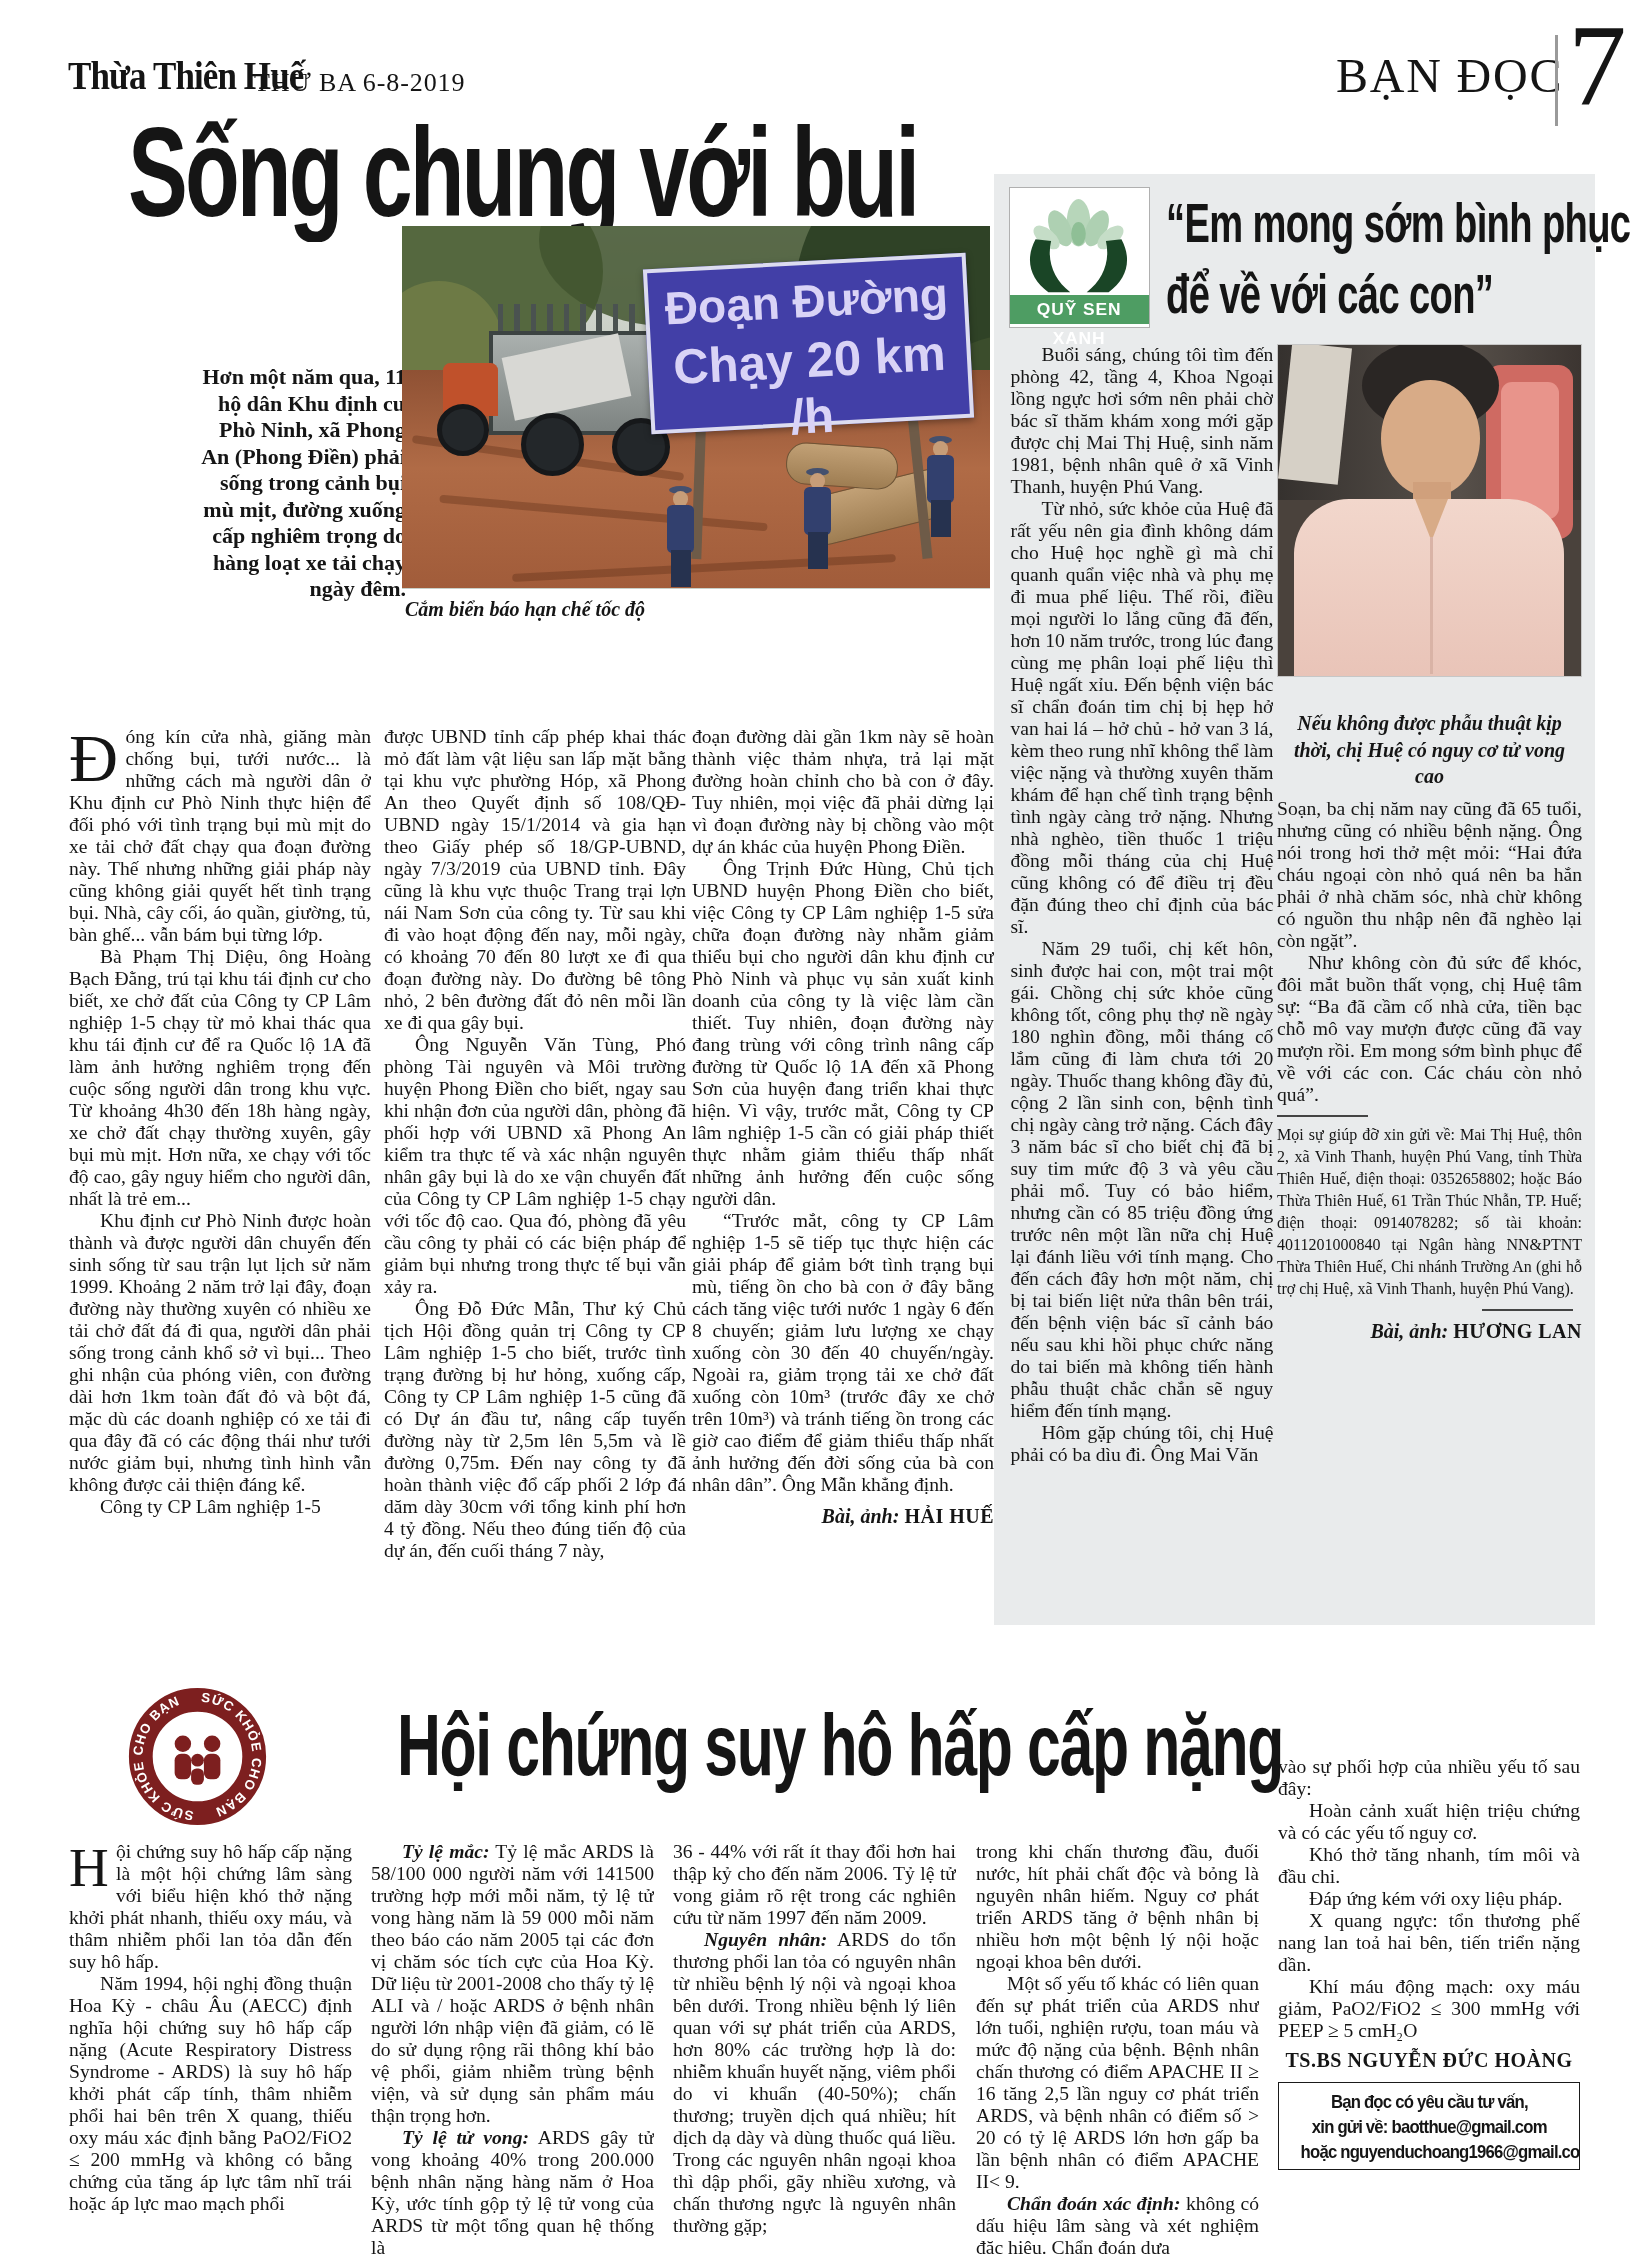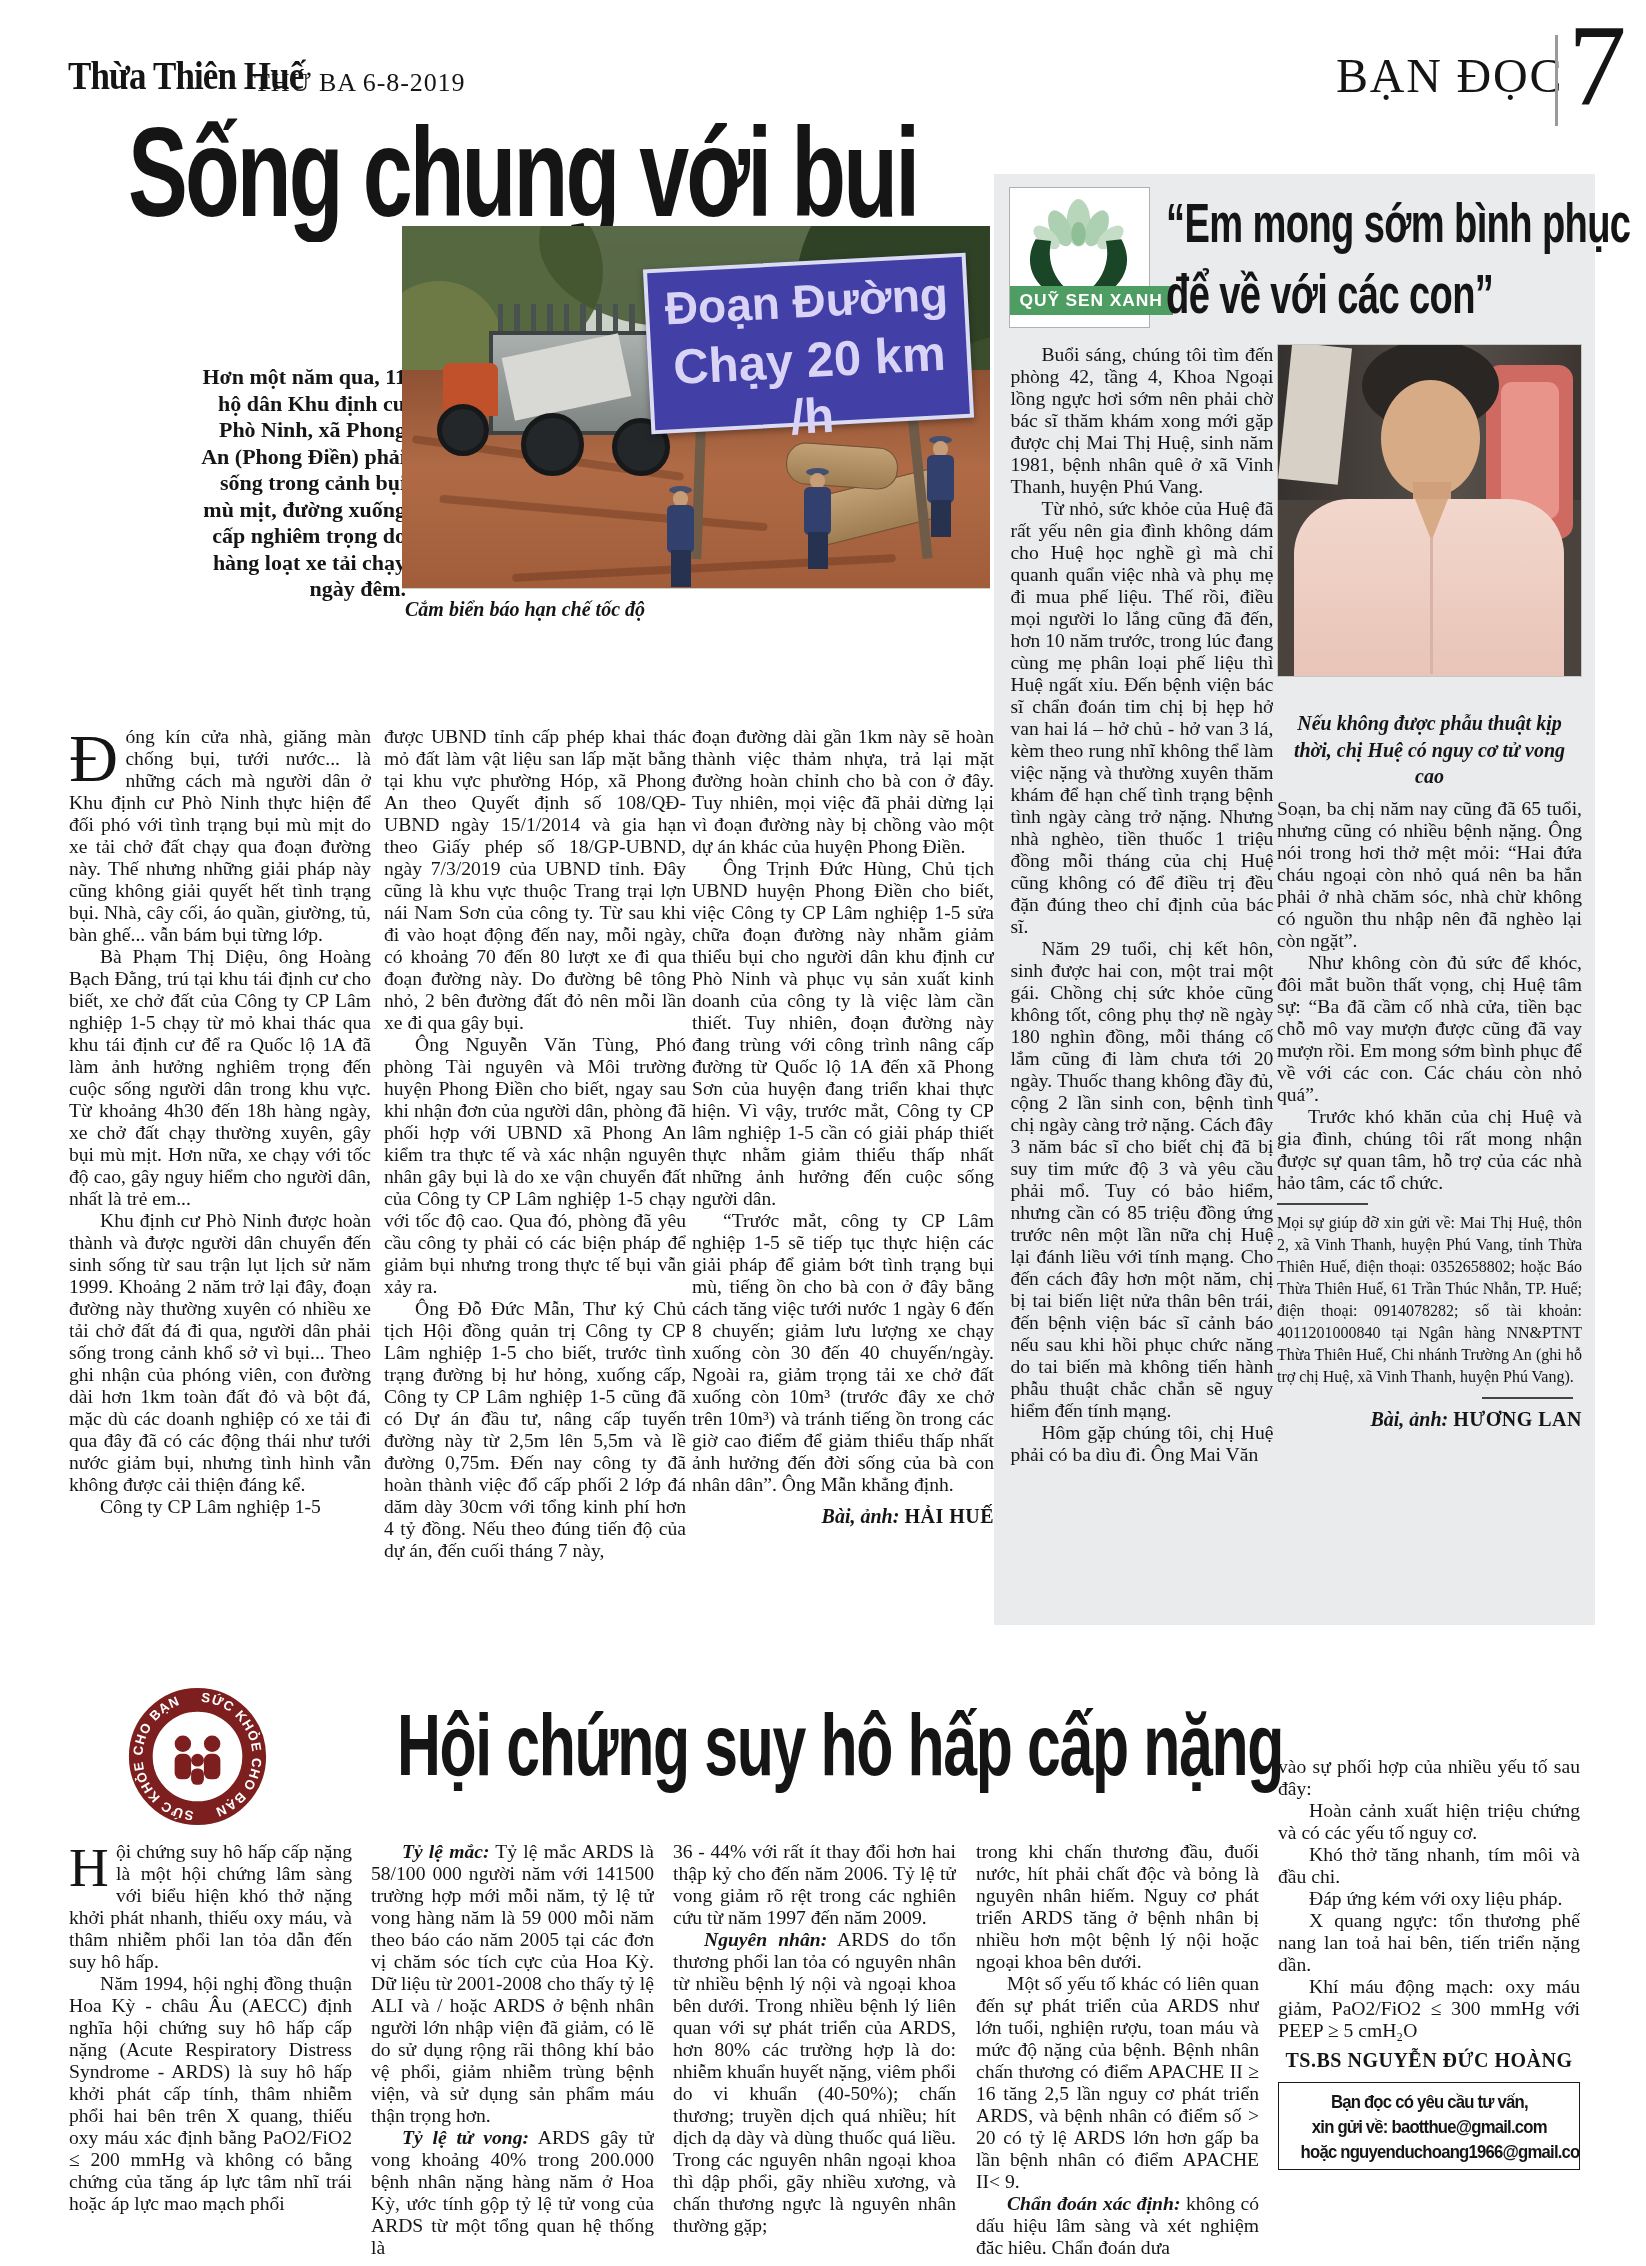--- a/index.html
+++ b/index.html
@@ -47,21 +47,21 @@
   .p-person .torso{position:absolute;left:0;top:13.7px;width:27.4px;height:48px;border-radius:5.5px;background:#32406e;}
   .p-person .legs{position:absolute;left:3.7px;top:59px;width:20px;height:37px;background:#26324f;}
   .p-sign{left:245px;top:35px;width:315px;height:157px;background:#423fa7;border:4.6px solid #dcdcf0;
           transform:rotate(-3deg);color:#d9d3f6;text-align:center;box-shadow:0 2.7px 7.3px rgba(0,0,0,.35);}
   .p-sign .l1{font-size:46px;margin-top:9.1px;}
   .p-sign .l2{font-size:49px;margin-top:3.7px;}
   .p-post{width:10px;background:#6e5b48;}
   
   .panel{left:994px;top:174px;width:601px;height:1451px;background:#e9ebec;}
   .sen-logo{left:14.6px;top:12.8px;width:139px;height:139px;background:#fff;border:0.9px solid #b0b0b0;}
-  .sen-band{position:absolute;left:0;bottom:12px;width:163px;height:29px;background:#4e9d63;color:#fff;
+  .sen-band{position:absolute;left:0;bottom:3px;width:139px;height:29px;background:#4e9d63;color:#fff;
             text-align:center;font-size:17.4px;line-height:29px;letter-spacing:0.9px;}
   .c-title{left:172px;top:12.8px;font-size:53px;line-height:68px;letter-spacing:-0.9px;white-space:nowrap;
            transform:scale(0.72,1.05);transform-origin:left top;}
   .c-colL{left:16.4px;top:170px;width:263px;height:1272px;overflow:hidden;}
   .c-photo{left:283px;top:170px;width:303px;height:331px;background:#4a423c;border:0.9px solid #c6c6c6;overflow:hidden;}
   .c-cap{left:283px;top:536px;width:305px;text-align:center;}
   .c-colR{left:283px;top:576px;width:305px;margin-top:48px;}
   .rule{height:1.8px;background:#444;width:91px;margin:9.1px 0 7.3px 0;}
   .rule.right{margin-left:auto;margin-right:9.1px;}
   .donation{font-weight:normal;font-size:16px;line-height:22px;text-align:justify;}
@@ -209,21 +209,20 @@
       <div class="abs w-neck"></div>
       <div class="abs w-body"></div>
       <div class="abs w-vneck"></div>
       <div class="abs w-seam"></div>
     </div>
     <div class="abs c-cap caption">Nếu không được phẫu thuật kịp thời, chị Huệ có nguy cơ tử vong cao</div>
 
     <div class="abs c-colR body-txt">
       <p>Soạn, ba chị năm nay cũng đã 65 tuổi, nhưng cũng có nhiều bệnh nặng. Ông nói trong hơi thở mệt mỏi: “Hai đứa cháu ngoại còn nhỏ quá nên ba hắn phải ở nhà chăm sóc, nhà chừ không có nguồn thu nhập nên đã nghèo lại còn ngặt”.</p>
       <p class="ind">Như không còn đủ sức để khóc, đôi mắt buồn thất vọng, chị Huệ tâm sự: “Ba đã cầm cố nhà cửa, tiền bạc chỗ mô vay mượn được cũng đã vay mượn rồi. Em mong sớm bình phục để về với các con. Các cháu còn nhỏ quá”.</p>
-      <p class="ind">Trước khó khăn của chị Huệ và gia đình, chúng tôi rất mong nhận được sự quan tâm, hỗ trợ của các nhà hảo tâm, các tổ chức.</p>
       <div class="rule"></div>
       <p class="donation">Mọi sự giúp đỡ xin gửi về: Mai Thị Huệ, thôn 2, xã Vinh Thanh, huyện Phú Vang, tỉnh Thừa Thiên Huế, điện thoại: 0352658802; hoặc Báo Thừa Thiên Huế, 61 Trần Thúc Nhẫn, TP. Huế; điện thoại: 0914078282; số tài khoản: 4011201000840 tại Ngân hàng NN&amp;PTNT Thừa Thiên Huế, Chi nhánh Trường An (ghi hỗ trợ chị Huệ, xã Vinh Thanh, huyện Phú Vang).</p>
       <div class="rule right"></div>
       <div class="byline">
         <i>Bài, ảnh:</i>
         <b>HƯƠNG LAN</b>
       </div>
     </div>
   </div>
 

